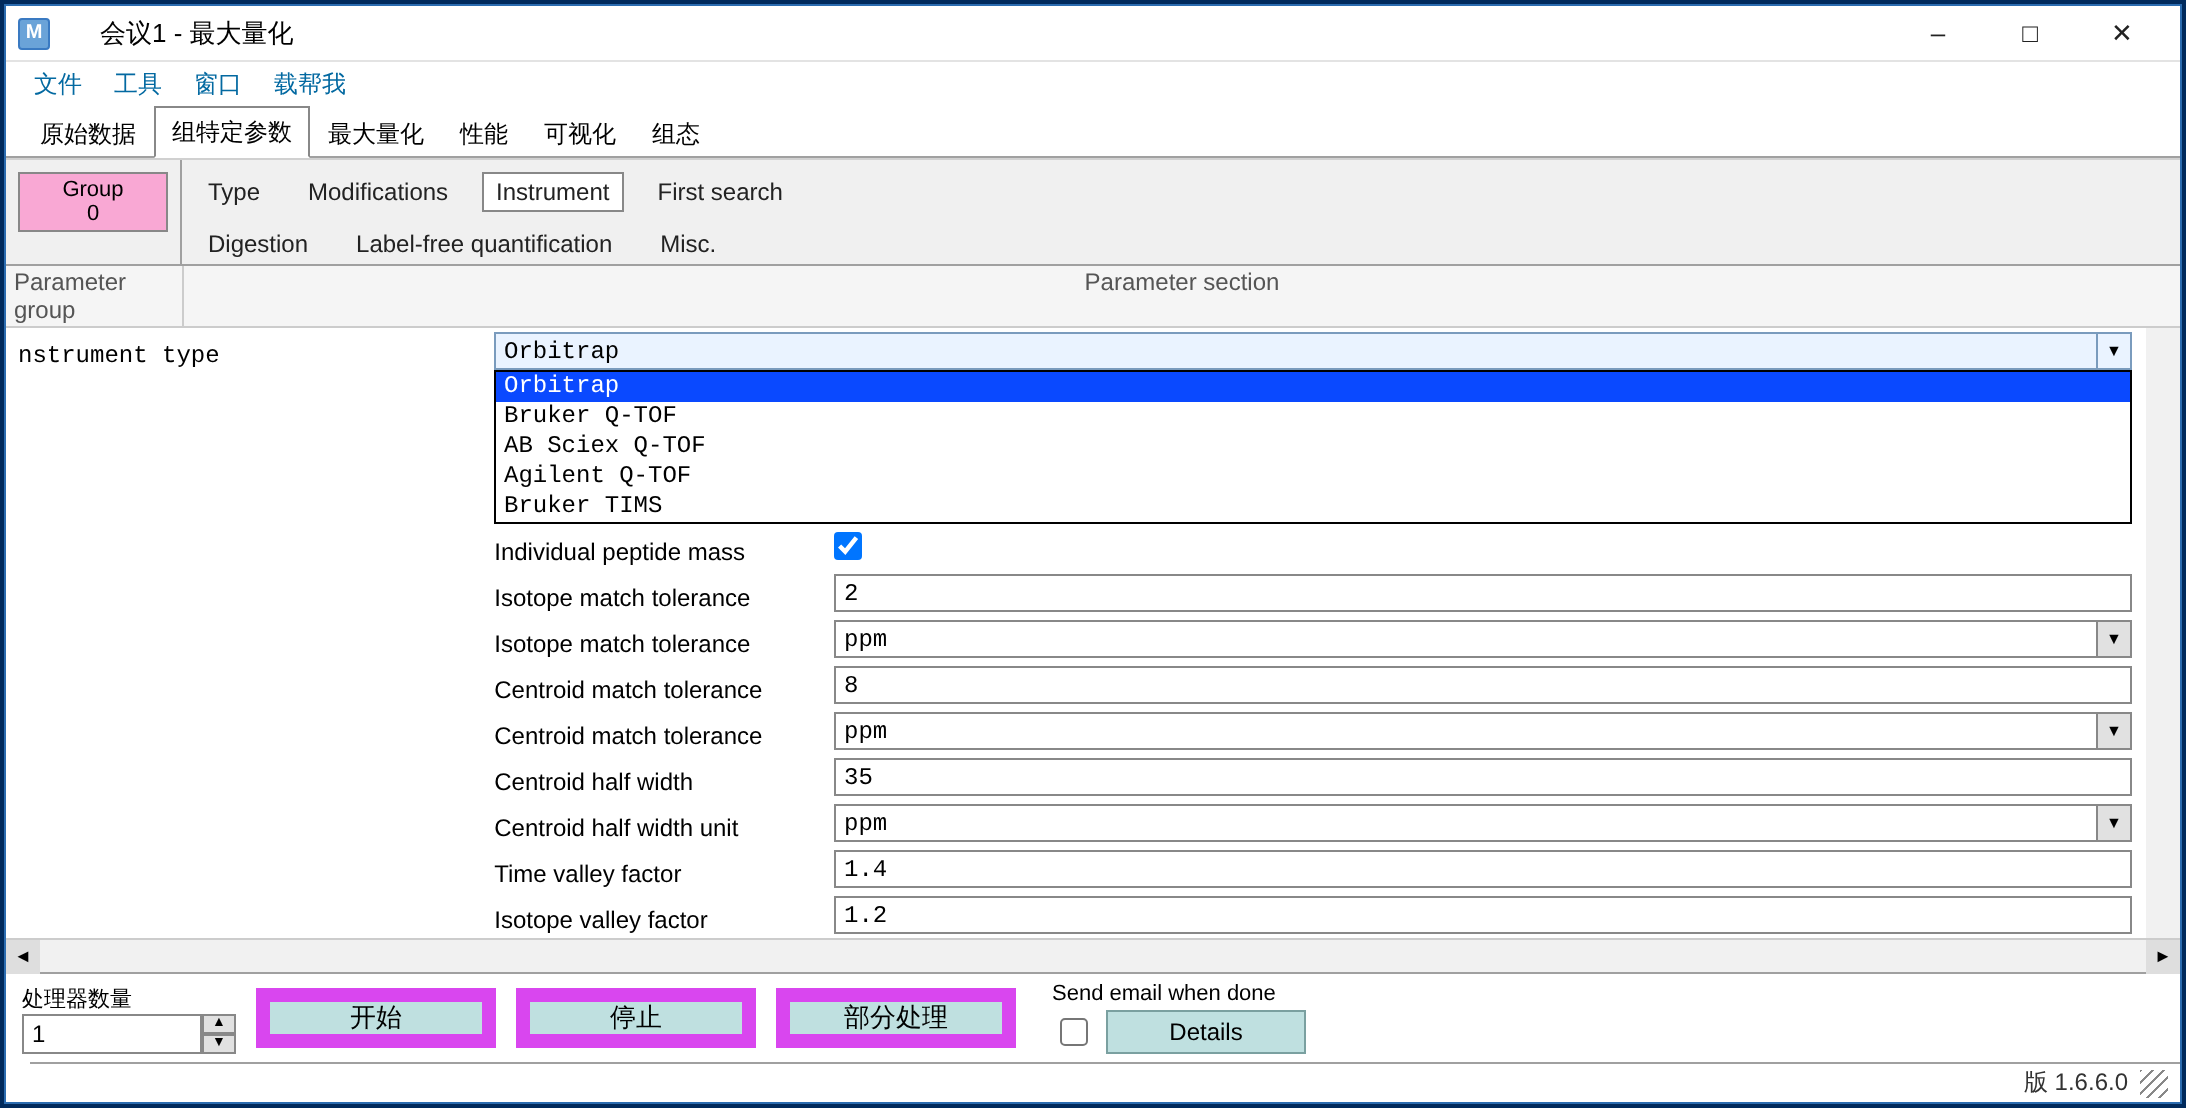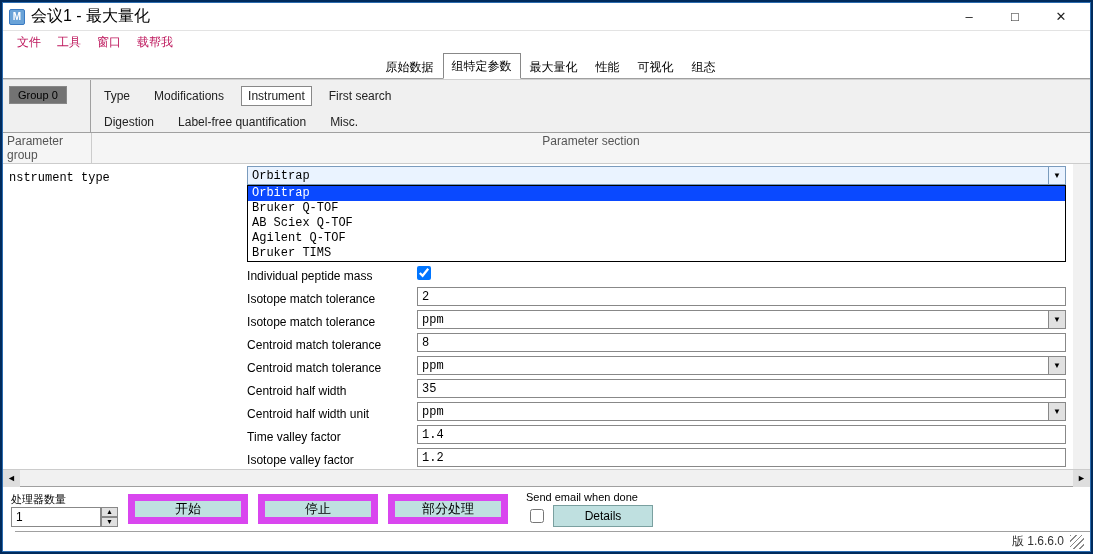--- a/index.html
+++ b/index.html
@@ -1,35 +1,35 @@
 <!DOCTYPE html>
 <html><head>
 <meta charset="utf-8">
 <style>
   * { box-sizing: border-box; font-family: Tahoma, "Microsoft YaHei", sans-serif; font-size: 12px; }
   body { margin: 0; padding: 0; background: #002a5c; width: 1093px; height: 554px; overflow: hidden; }
   .window { position: absolute; left: 2px; top: 2px; width: 1089px; height: 550px; background: #fff; border: 1px solid #2b6cb0; display: flex; flex-direction: column; }
   .titlebar { height: 28px; background: #fff; display: flex; align-items: center; padding: 0 6px; border-bottom: 1px solid #e3e3e3; }
   .titlebar .icon { width: 16px; height: 16px; background: #6aa3d8; border: 1px solid #3a7ac2; border-radius: 2px; display: inline-flex; align-items:center; justify-content:center; color:#fff; font-weight:bold; margin-right:6px; font-size:10px;}
-  .titlebar .title { font-size: 16px; color:#000; }
+  .titlebar .title { font-size: 13px; color:#000;margin-left:19px; }
   .win-controls { margin-left:auto; display:flex; }
   .win-btn { width:46px; height:28px; display:flex; align-items:center; justify-content:center; font-size:13px; color:#222; }
 
-  .menubar { height:22px; display:flex; align-items:center; gap:16px; padding:0 14px; font-size:13px; color:#be185d; }
+  .menubar { height:22px; display:flex; align-items:center; gap:16px; padding:0 14px; font-size:13px; color:#0369a1; }
   .menubar span { cursor:default; }
 
-  .main-tabs { display:flex; align-items:center; padding-left:8px; border-bottom:1px solid #a0a0a0;justify-content:center; }
+  .main-tabs { display:flex; align-items:center; padding-left:8px; border-bottom:1px solid #a0a0a0; }
   .main-tab { padding:4px 8px 3px 8px; color:#000; cursor:default; border:1px solid transparent; border-bottom:none; margin-bottom:-1px; }
   .main-tab.active { border:1px solid #888; border-bottom:1px solid #fff; background:#fff; }
 
   .content { flex:1; display:flex; flex-direction:column; position:relative; }
 
   .section-row { display:flex; background:#f0f0f0; border-top:1px solid #d0d0d0; border-bottom:1px solid #a0a0a0; }
   .param-group-cell { width:88px; padding:6px; background:#f0f0f0; border-right:1px solid #a0a0a0; display:flex; align-items:flex-start; }
-  .group-btn { padding:2px 8px; border:1px solid #888; background:#737373; font-size:11px; }
+  .group-btn { padding:2px 20px; border:1px solid #888; background:#f9a8d4; font-size:11px; }
   .section-tabs { padding:6px 6px 0 6px; display:flex; flex-wrap:wrap; gap:6px 18px; flex:1;}
   .section-tab { padding:2px 6px; color:#222; cursor:default; border:1px solid transparent; }
   .section-tab.active { border:1px solid #888; background:#fff; }
   .section-tab-row { display:flex; gap:10px; flex-wrap:wrap; }
 
   .section-labels { display:flex; background:#f5f5f5; color:#555; font-size:11px; border-bottom:1px solid #ccc; }
   .section-labels .pg { width:88px; text-align:left; padding:1px 4px;}
   .section-labels .ps { flex:1; text-align:center; padding:1px 4px; border-left:1px solid #ccc;}
 
   .params-area { position:relative; flex:1; overflow:hidden; font-family:"Courier New", monospace; }

